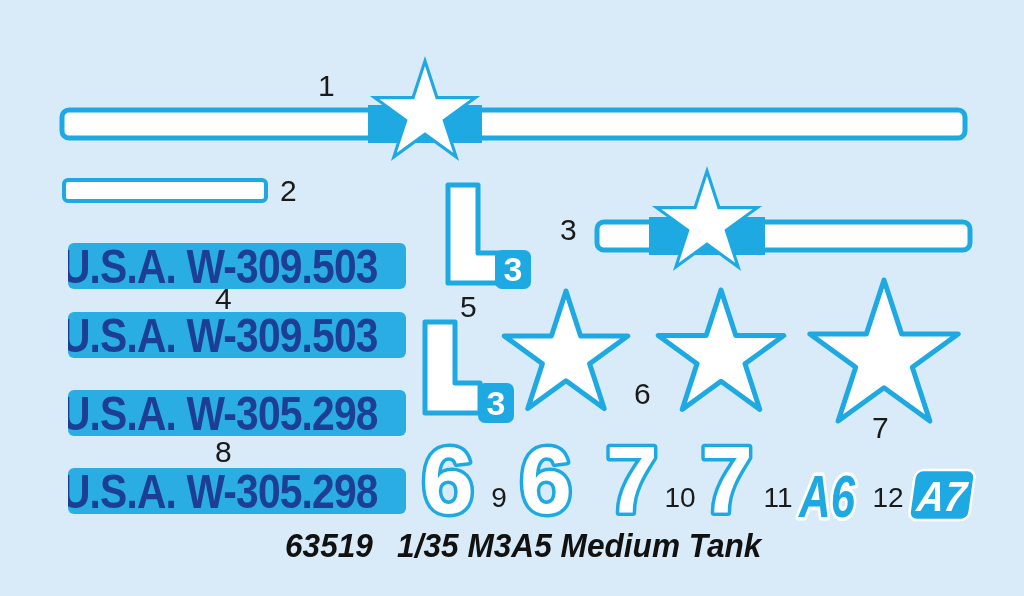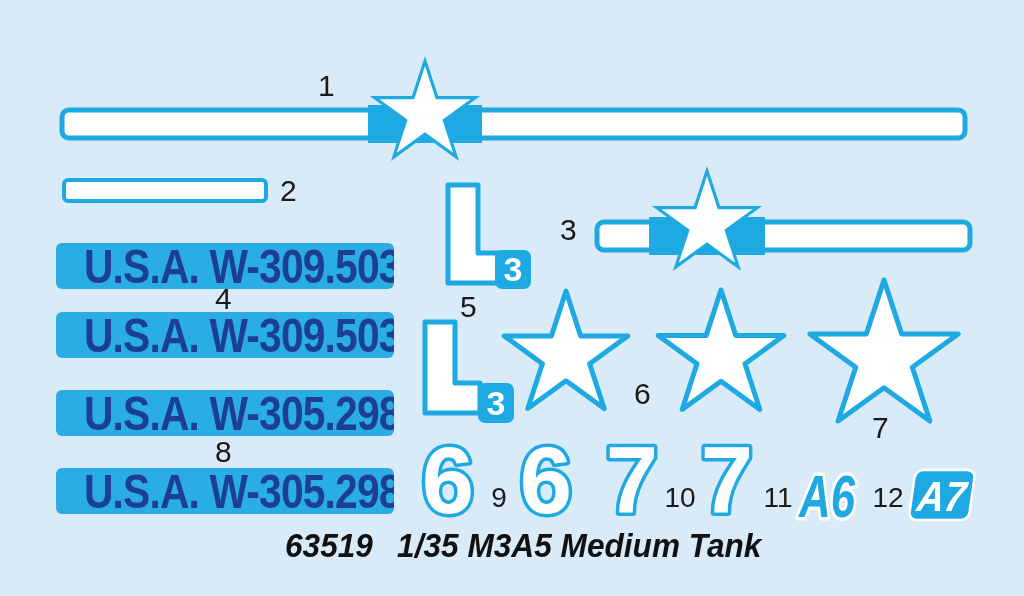--- a/index.html
+++ b/index.html
@@ -1,23 +1,23 @@
 <!DOCTYPE html>
 <html><head>
 <meta charset="utf-8">
 <style>
   html,body{margin:0;padding:0;}
   #sheet{position:relative;width:1024px;height:596px;background:#d9ebf8;overflow:hidden;
          font-family:"Liberation Sans",sans-serif;}
   .lbl{position:absolute;font-size:30px;color:#1a1a1a;line-height:1;}
   .stripe2{position:absolute;left:62px;top:178px;width:206px;height:25px;box-sizing:border-box;
            background:#fff;border:4px solid #1fa9e2;border-radius:6px;}
-  .plate{position:absolute;left:56px;width:338px;height:46px;background:#29ade3;border-radius:6px;
+  .plate{position:absolute;left:68px;width:338px;height:46px;background:#29ade3;border-radius:6px;
          color:#1c3f94;font-weight:bold;font-size:48px;display:flex;align-items:center;
-         justify-content:flex-start;overflow:hidden;}
+         justify-content:flex-end;overflow:hidden;}
   .plate span{transform:scaleX(0.85);white-space:nowrap;letter-spacing:-1px;}
   .p1{top:243px}.p2{top:312px}.p3{top:390px}.p4{top:468px}
   svg{position:absolute;}
   .halo{fill:#1fa9e2;}
   .wstar{fill:#fff;}
   .ostar{fill:#fff;stroke:#1fa9e2;stroke-width:5;stroke-linejoin:round;}
   .bar{fill:#fff;stroke:#1fa9e2;stroke-width:5;}
   .zone{fill:#1fa9e2;}
   .lpath{fill:#fff;stroke:#1fa9e2;stroke-width:5;stroke-linejoin:round;}
   .badge{fill:#1fa9e2;}

